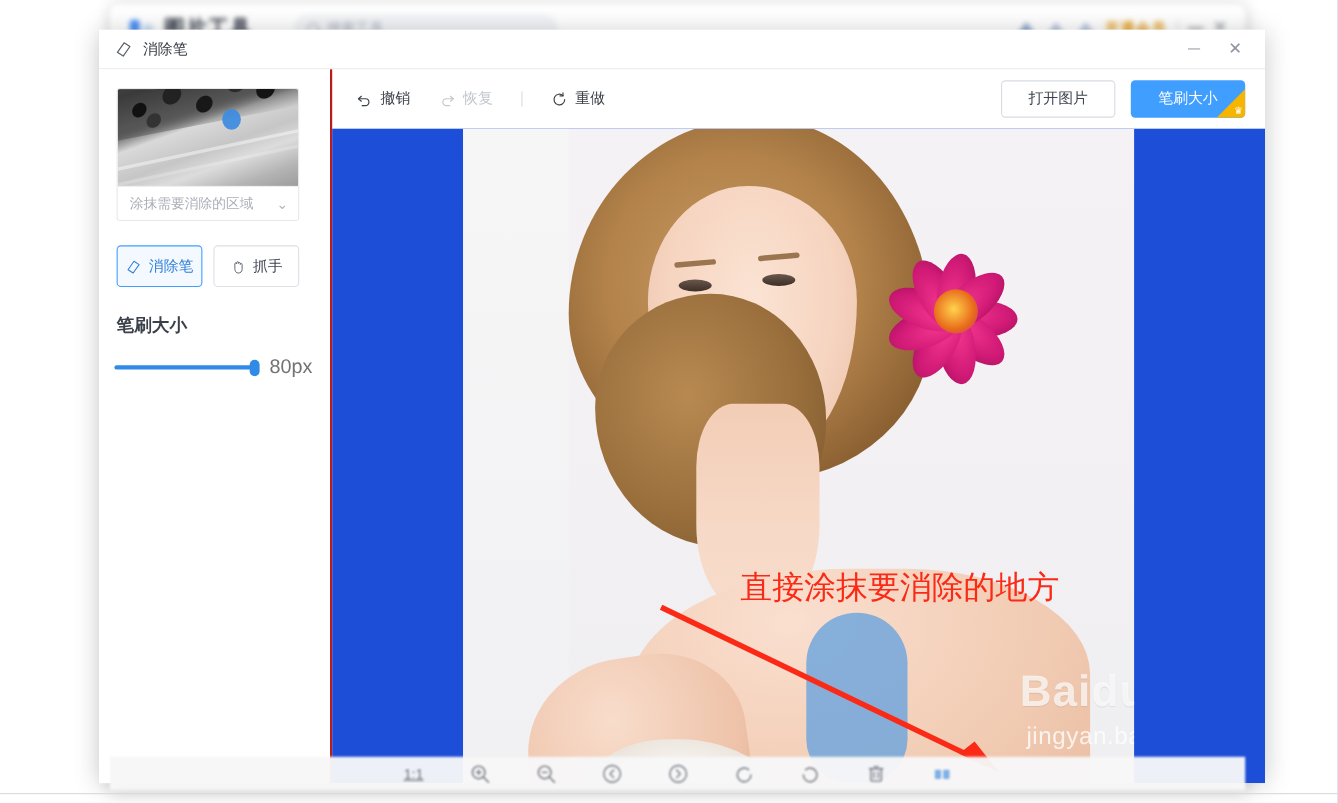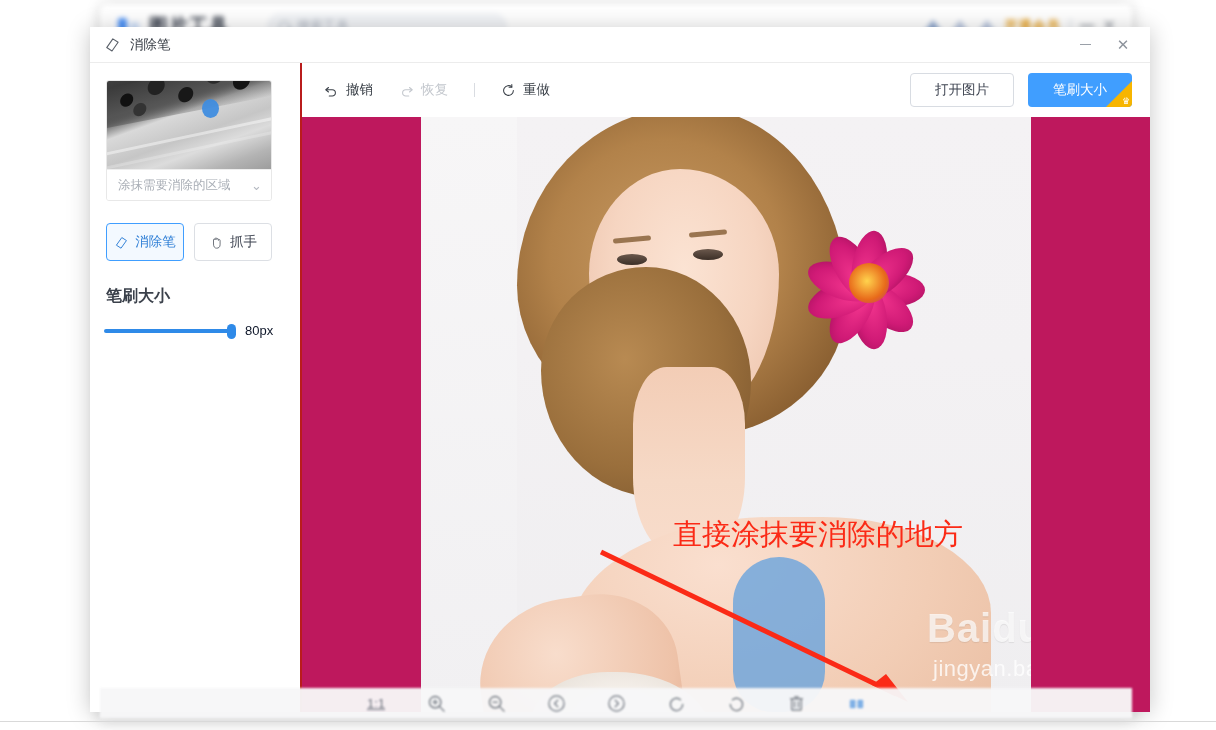--- a/index.html
+++ b/index.html
@@ -134,21 +134,21 @@
 
   #brush-label { margin: 25px 0 0 16px; font-size: 16px; color: #3b414b; font-weight: bold; }
   #slider-row { display: flex; align-items: center; margin: 16px 0 0 14px; }
   #slider-track {
     width: 128px; height: 4px; border-radius: 2px; background: #2f8ae8; position: relative;
   }
   #slider-knob {
     position: absolute; right: -4px; top: -5px; width: 9px; height: 15px;
     border-radius: 5px; background: #2f8ae8;
   }
-  #slider-value { margin-left: 13px; font-size: 13px; color: #0f172a; }
+  #slider-value { margin-left: 13px; font-size: 18px; color: #737373; }
 
   
   #content { flex: 1; display: flex; flex-direction: column; }
   #toolbar {
     height: 54px; display: flex; align-items: center; padding: 0 18px 0 22px;
     border-bottom: 0px;
   }
   .tb-item { display: flex; align-items: center; gap: 7px; font-size: 13.5px; color: #3a4048; margin-right: 26px; }
   .tb-item.disabled { color: #c3c7cd; }
   .tb-sep { width: 1px; height: 14px; background: #d9dce1; margin: 0 26px 0 0; }
@@ -165,21 +165,21 @@
     position: relative; overflow: hidden;
   }
   #save-badge {
     position: absolute; right: 0; bottom: 0; width: 0; height: 0;
     border-left: 26px solid transparent; border-bottom: 26px solid #f7b500;
   }
   #save-crown { position: absolute; right: 2px; bottom: 1px; font-size: 9px; color: #fff; line-height: 1; }
 
   
   #canvas-wrap {
-    flex: 1; background: #be185d; position: relative; overflow: hidden;
+    flex: 1; background: #1d4ed8; position: relative; overflow: hidden;
     display: flex; justify-content: center;
   }
   #photo {
     width: 610px; height: 100%; position: relative; overflow: hidden;
     background: linear-gradient(180deg, #f4f2f4 0%, #f3f1f3 40%, #efeef0 100%);
   }
   
   .hair {
     position: absolute; left: 96px; top: -10px; width: 330px; height: 330px;
     background: radial-gradient(ellipse at 45% 45%, #c79a63 0%, #b2824a 45%, #8d6233 75%, #6e4a26 100%);

